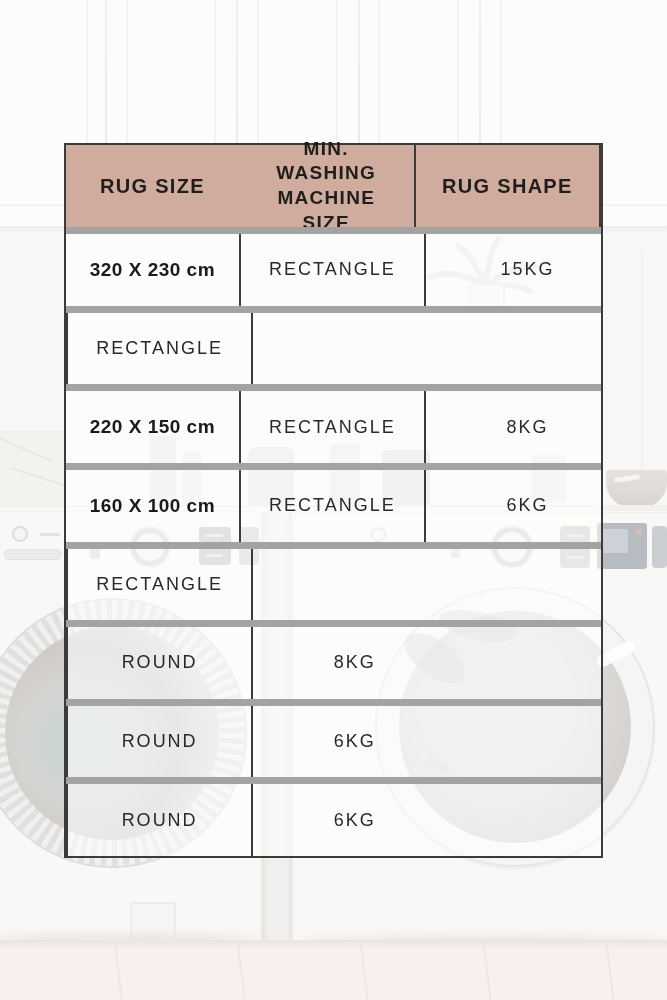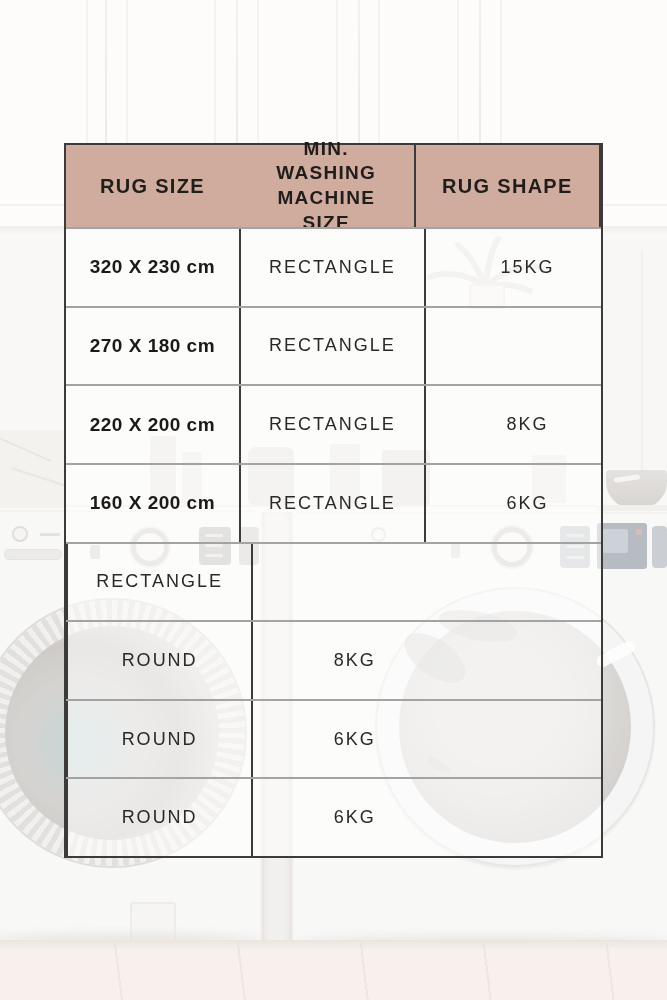--- a/index.html
+++ b/index.html
@@ -66,21 +66,21 @@
     background:repeating-linear-gradient(83deg, rgba(0,0,0,0) 0 120px, #e8ddd4 120px 122px);}
   .floor::after{content:"";position:absolute;left:0;top:0;width:667px;height:10px;
     background:linear-gradient(#e3dbd4,rgba(255,255,255,0));}
 
   .veil{inset:0;background:rgba(255,255,255,.28);}
 
   
   .rug-table{left:64px;top:143px;width:539px;height:715px;display:flex;flex-direction:column;
     border:2px solid #3d3b3a;z-index:10;}
   .thead{display:flex;height:82px;background:#cfac9e;flex:none;}
-  .tr{display:flex;flex:1;border-top:2px solid #a3a3a3;background:rgba(255,255,255,.55);}
+  .tr{display:flex;flex:1;border-top:7px solid #a3a3a3;background:rgba(255,255,255,.55);}
   .th,.td{display:flex;align-items:center;justify-content:center;text-align:center;}
   .c1{width:32.3%;}
   .c2{width:35%;border-left:2px solid #3d3b3a;border-right:2px solid #3d3b3a;}
   .c3{width:32.7%;padding-left:28px;}
   .th{font-weight:bold;font-size:20px;letter-spacing:1.3px;color:#201d1b;}
   .th.c3{font-size:19px;line-height:1.3;padding:0 12px;}
   .td.c1{font-weight:bold;font-size:19px;letter-spacing:.5px;color:#1c1a19;}
   .td.c2,.td.c3{font-size:18px;letter-spacing:2px;color:#2b2927;}
 </style>
 </head>
@@ -184,30 +184,29 @@
       <div class="th c3">MIN. WASHING MACHINE SIZE</div>
       <div class="th c2">RUG SHAPE</div>
     </div>
 
     <div class="tr">
       <div class="td c1">320 X 230 cm</div>
       <div class="td c2">RECTANGLE</div>
       <div class="td c3">15KG</div>
     </div>
     <div class="tr">
-      <div class="td c1">270 X 180 cm</div>
-      <div class="td c2">RECTANGLE</div>
-    </div>
-    <div class="tr">
-      <div class="td c1">220 X 200 cm</div>
+      <div class="td c2">RECTANGLE</div>
+    </div>
+    <div class="tr">
+      <div class="td c1">220 X 150 cm</div>
       <div class="td c2">RECTANGLE</div>
       <div class="td c3">8KG</div>
     </div>
     <div class="tr">
-      <div class="td c1">160 X 200 cm</div>
+      <div class="td c1">160 X 100 cm</div>
       <div class="td c2">RECTANGLE</div>
       <div class="td c3">6KG</div>
     </div>
     <div class="tr">
       <div class="td c2">RECTANGLE</div>
     </div>
     <div class="tr">
       <div class="td c2">ROUND</div>
       <div class="td c3">8KG</div>
     </div>

